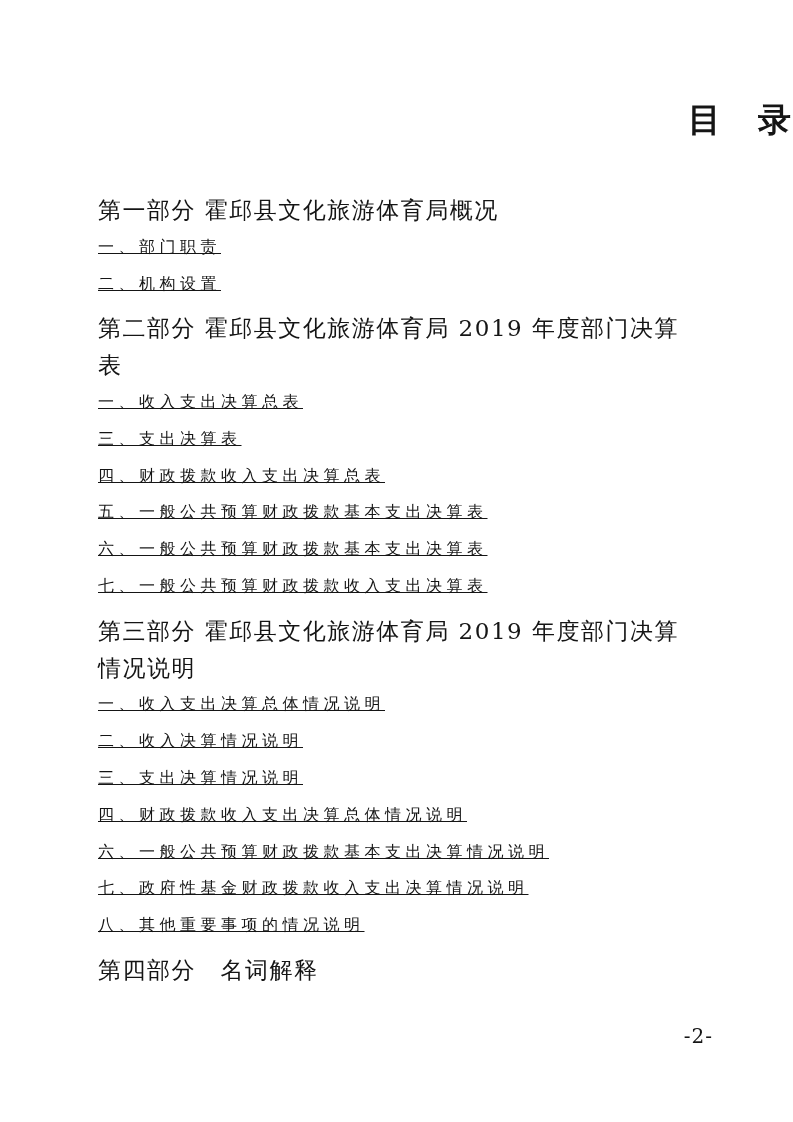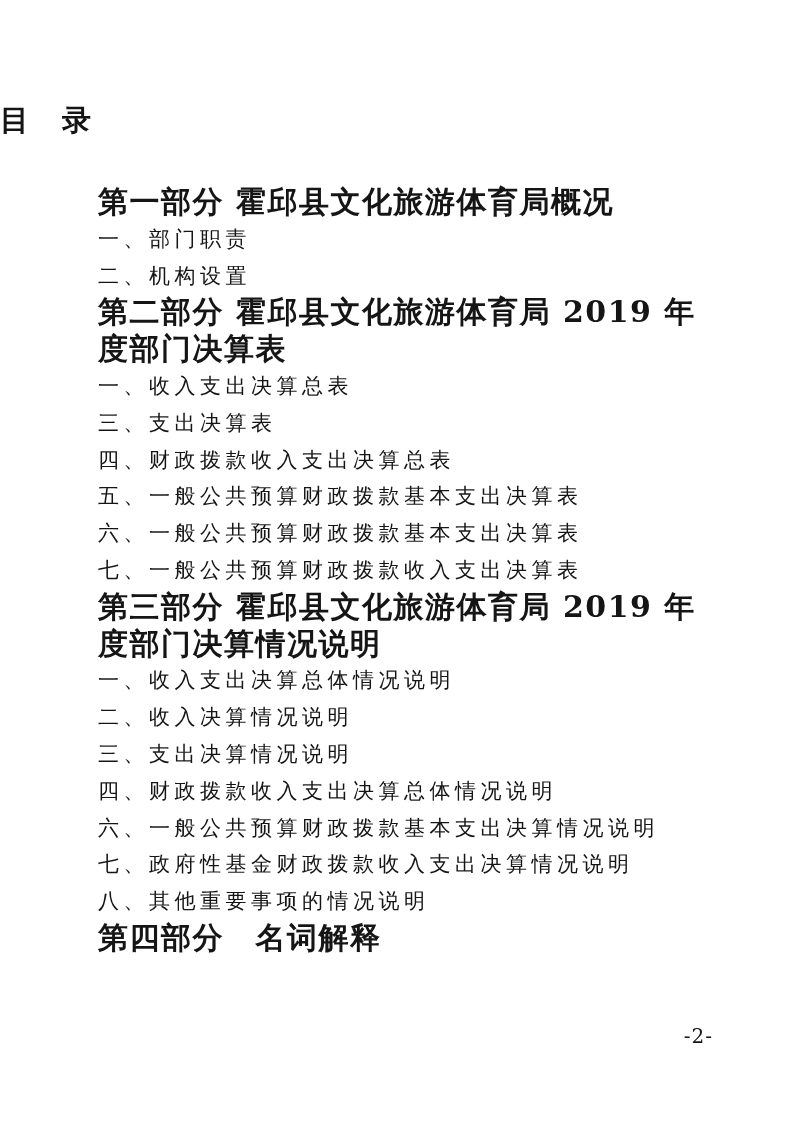--- a/index.html
+++ b/index.html
@@ -8,46 +8,48 @@
     height: 1122px;
     background: #ffffff;
     position: relative;
     overflow: hidden;
     color: #151515;
     font-family: "DejaVu Serif", "Liberation Serif", serif;
   }
   .page-title {
     margin: 0;
     padding-top: 101px;
-    text-align: left;
+    text-align: right;
     font-family: "DejaVu Sans", "Liberation Sans", sans-serif;
     font-weight: bold;
-    font-size: 29px;
+    font-size: 33px;
     line-height: 38px;
     letter-spacing: 2px;
     white-space: pre;
   }
   .toc {
     position: absolute;
     left: 98px;
     top: 184px;
     width: 600px;
   }
   .toc-heading {
-    font-weight: bold;
-    font-size: 30px;
+    font-weight: normal;
+    font-size: 23px;
     line-height: 36.8px;
     letter-spacing: 1.5px;
     white-space: pre-wrap;
+    margin-top: 8px;
   }
   .toc-item {
-    font-size: 21px;
+    font-size: 16px;
     line-height: 36.8px;
     letter-spacing: 4.5px;
     white-space: pre-wrap;
+    text-decoration: underline;
   }
   .page-number {
     position: absolute;
     top: 1022px;
     right: 80px;
     font-size: 20px;
     line-height: 28px;
     letter-spacing: 1px;
   }
 </style>

